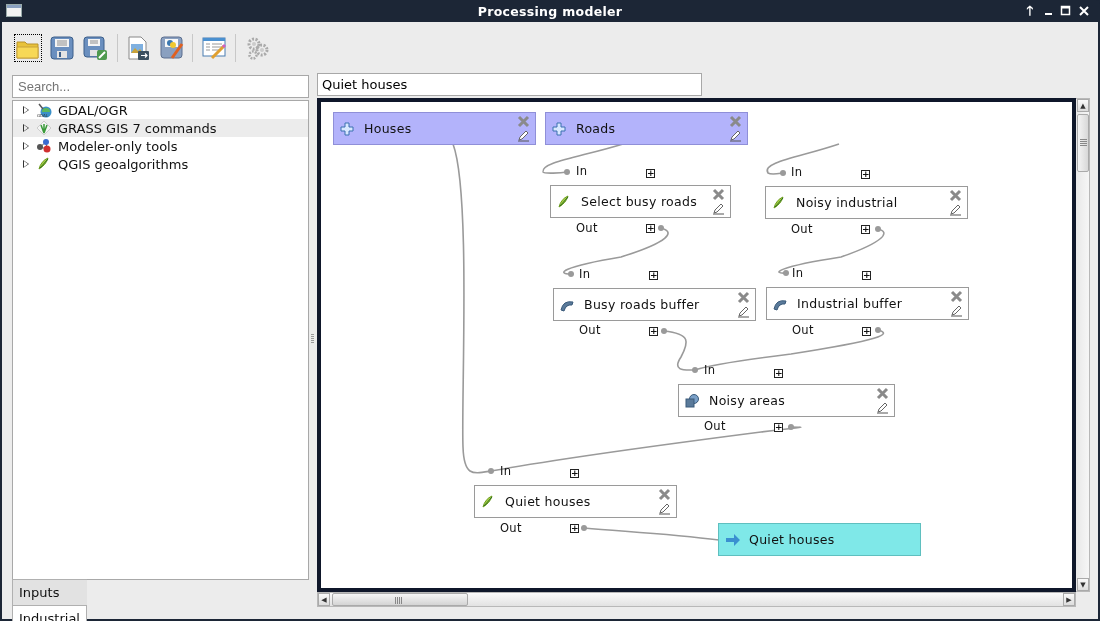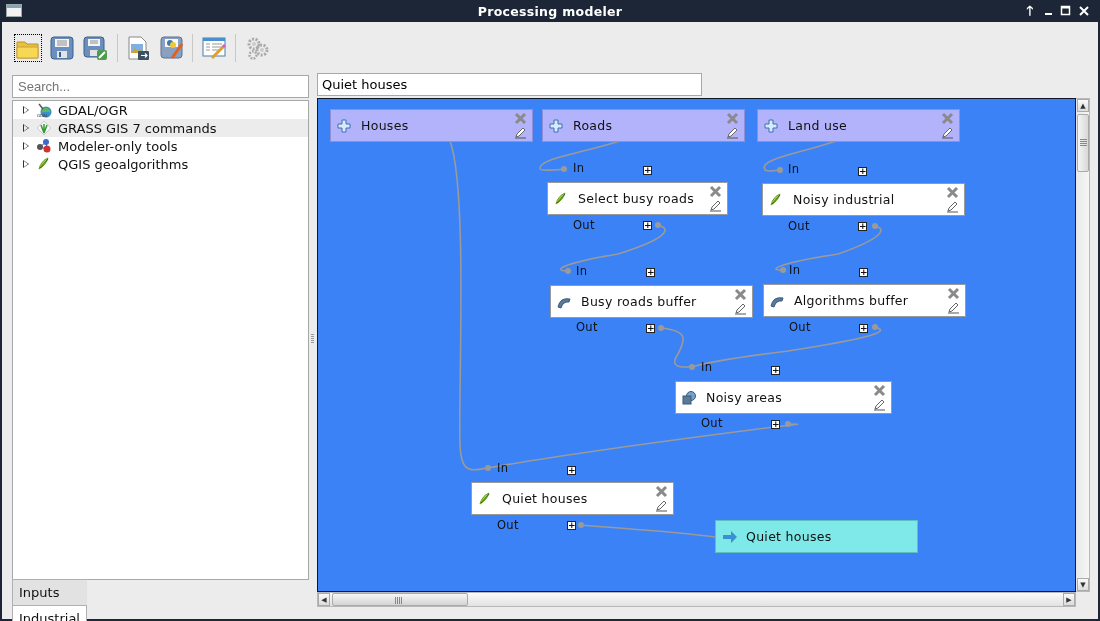--- a/index.html
+++ b/index.html
@@ -25,21 +25,21 @@
   .tree-icon { width: 16px; height: 16px; margin-right: 6px; display: inline-block; position: relative; }
   .tabs { position: absolute; left: 10px; top: 557px; height: 29px; display: flex; flex-direction: column; }
   .tab { padding: 5px 6px; font-size: 13px; border: 1px solid #b0b0b0; cursor: pointer; }
   .tab.inactive { background: #e2e2e2; margin-top: 0; height: 27px; border-right: none; }
   .tab.active { background: #fff; border-top: none; height: 29px; padding-top: 5px; }
   .splitter { position: absolute; left: 309px; top: 312px; width: 4px; height: 12px; }
   .splitter i { display: block; width: 3px; height: 1px; background: #999; margin-bottom: 1px; }
   .name-field, .group-field { position: absolute; top: 51px; height: 23px; border: 1px solid #a8a8a8; background: #fff; padding: 3px 4px; font-size: 13px; }
   .name-field { left: 315px; width: 385px; }
   .group-field { left: 702px; width: 386px; }
-  .canvas { position: absolute; left: 315px; top: 76px; width: 759px; height: 494px; background: #3b82f6; border: 1px solid #0f172a; overflow: hidden; }
+  .canvas { position: absolute; left: 315px; top: 76px; width: 759px; height: 494px; background: #ffffff; border: 4px solid #0f172a; overflow: hidden; }
   .vscroll { position: absolute; left: 1074px; top: 76px; width: 14px; height: 494px; background: linear-gradient(to right, #e8e8e8, #f6f6f6); border: 1px solid #b8b8b8; border-left: none; }
   .vscroll .thumb { position: absolute; left: 1px; top: 15px; width: 12px; height: 58px; background: linear-gradient(to right, #f4f4f4, #d8d8d8); border: 1px solid #aaa; border-radius: 2px; }
   .vscroll .arr { position: absolute; left: 1px; width: 12px; height: 13px; background: linear-gradient(#fafafa, #dcdcdc); border: 1px solid #aaa; font-size: 7px; text-align: center; line-height: 12px; color: #333; cursor: pointer; }
   .hscroll { position: absolute; left: 315px; top: 570px; width: 759px; height: 15px; background: linear-gradient(#fafafa, #e2e2e2); border: 1px solid #b8b8b8; }
   .hscroll .thumb { position: absolute; left: 14px; top: 0; width: 136px; height: 13px; background: linear-gradient(#f6f6f6, #d4d4d4); border: 1px solid #aaa; border-radius: 2px; }
   .hscroll .arr { position: absolute; top: 0; width: 12px; height: 13px; background: linear-gradient(#fafafa, #dcdcdc); border: 1px solid #aaa; font-size: 7px; text-align: center; line-height: 12px; color: #333; cursor: pointer; }
   .grip { position: absolute; display: flex; gap: 1px; }
   .grip i { display: block; background: #888; }
   
   .node { position: absolute; height: 33px; border: 1px solid #9a9a9a; background: #fff; display: flex; align-items: center; font-size: 12.5px; cursor: pointer; }
@@ -252,33 +252,20 @@
             </svg></span>
         <span class="nlabel">Roads</span>
         <span class="del"><svg width="13" height="13">
               <path d="M2 2L11 11M11 2L2 11" stroke="#8a8a8a" stroke-width="3"></path>
             </svg></span>
         <span class="edit"><svg width="13" height="13">
               <path d="M2 11 L3 8 L9 2 L11 4 L5 10z" fill="#fff" stroke="#666"></path>
               <path d="M1 12 h11" stroke="#555"></path>
             </svg></span>
       </div>
-      <div class="node input" style="left:439px;top:10px;width:203px">
-        <span class="nicon"><svg width="14" height="14">
-              <path d="M5 1h4v4h4v4h-4v4h-4v-4h-4v-4h4z" fill="#d8e8ff" stroke="#3a70b0"></path>
-            </svg></span>
-        <span class="nlabel">Land use</span>
-        <span class="del"><svg width="13" height="13">
-              <path d="M2 2L11 11M11 2L2 11" stroke="#8a8a8a" stroke-width="3"></path>
-            </svg></span>
-        <span class="edit"><svg width="13" height="13">
-              <path d="M2 11 L3 8 L9 2 L11 4 L5 10z" fill="#fff" stroke="#666"></path>
-              <path d="M1 12 h11" stroke="#555"></path>
-            </svg></span>
-      </div>
 
       <span class="port" style="left:255px;top:62px">In</span>
       <span class="pbox" style="left:325px;top:67px">+</span>
       <div class="node" style="left:229px;top:83px;width:181px">
         <span class="nicon"><svg width="14" height="14">
               <path d="M2 12 Q4 4 11 1 Q9 8 2 12z" fill="#a8d040" stroke="#6a9a20"></path>
               <path d="M3 11 L11 2" stroke="#2a6a20"></path>
             </svg></span>
         <span class="nlabel">Select busy roads</span>
         <span class="del"><svg width="13" height="13">
@@ -328,21 +315,21 @@
       </div>
       <span class="port" style="left:258px;top:221px">Out</span>
       <span class="pbox" style="left:328px;top:225px">+</span>
 
       <span class="port" style="left:471px;top:164px">In</span>
       <span class="pbox" style="left:541px;top:169px">+</span>
       <div class="node" style="left:445px;top:185px;width:203px">
         <span class="nicon"><svg width="14" height="14">
               <path d="M1 12 Q3 2 13 4 L12 7 Q6 6 4 13z" fill="#5a7a9a" stroke="#3a5a7a"></path>
             </svg></span>
-        <span class="nlabel">Algorithms buffer</span>
+        <span class="nlabel">Industrial buffer</span>
         <span class="del"><svg width="13" height="13">
               <path d="M2 2L11 11M11 2L2 11" stroke="#8a8a8a" stroke-width="3"></path>
             </svg></span>
         <span class="edit"><svg width="13" height="13">
               <path d="M2 11 L3 8 L9 2 L11 4 L5 10z" fill="#fff" stroke="#666"></path>
               <path d="M1 12 h11" stroke="#555"></path>
             </svg></span>
       </div>
       <span class="port" style="left:471px;top:221px">Out</span>
       <span class="pbox" style="left:541px;top:225px">+</span>

